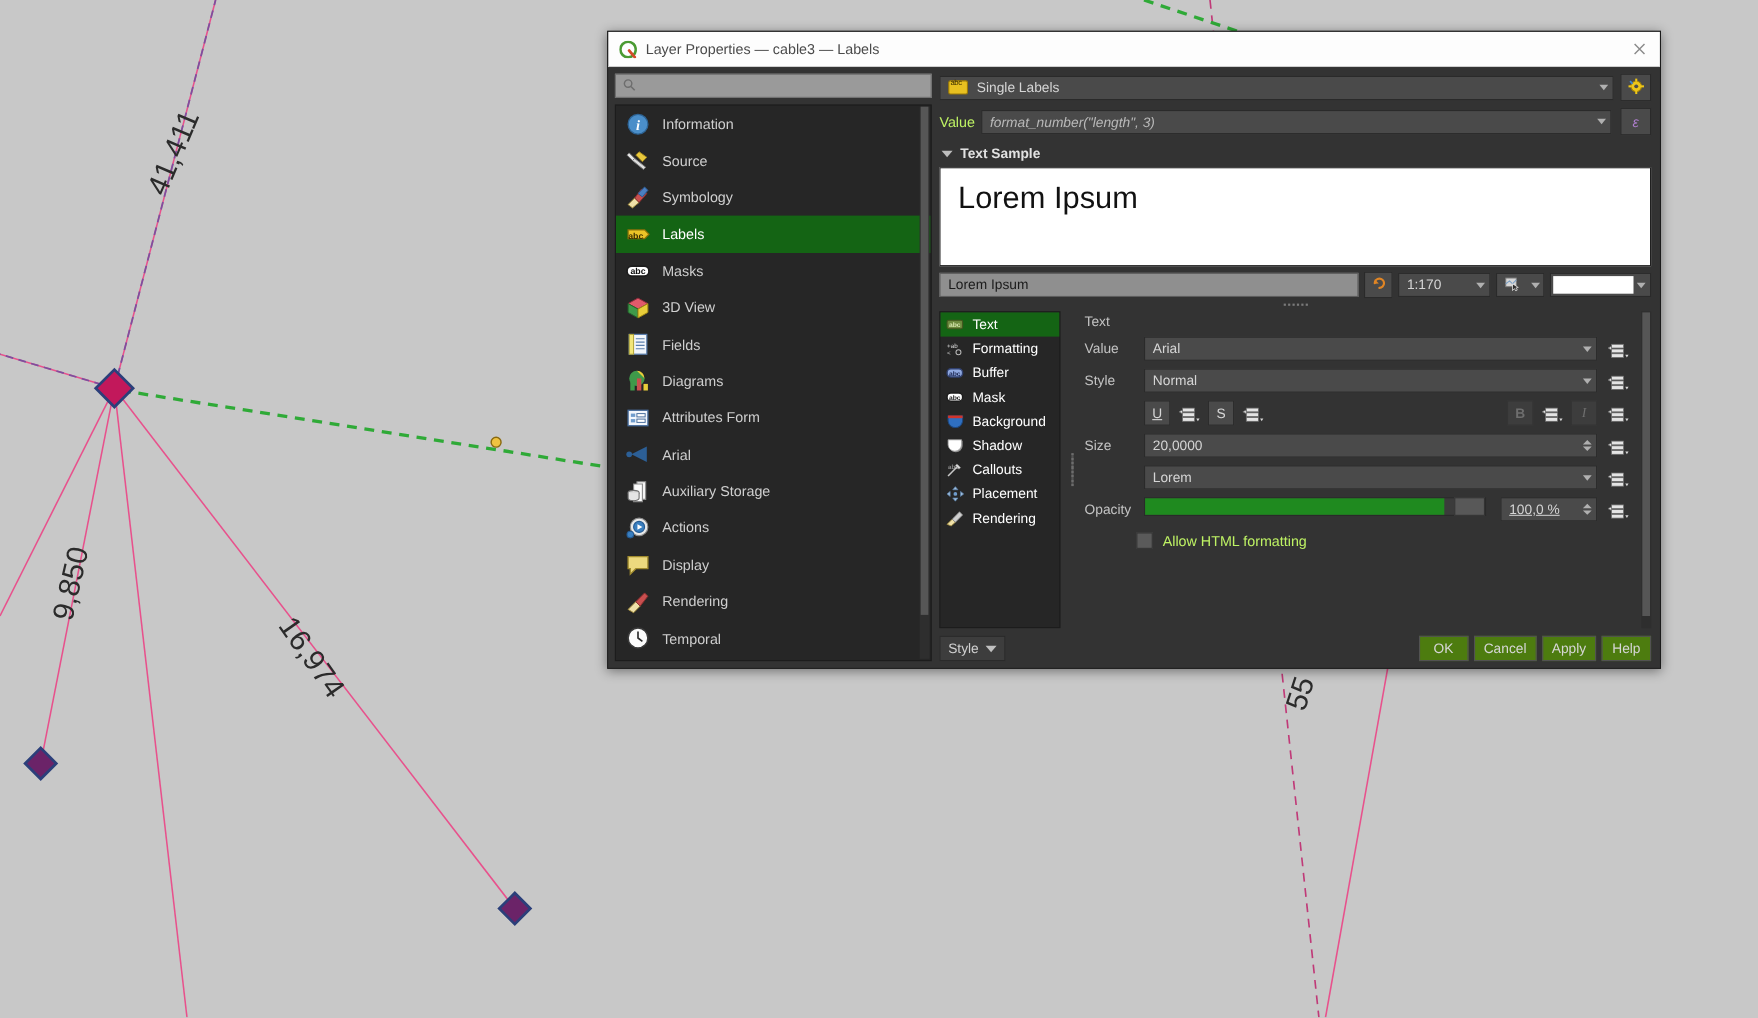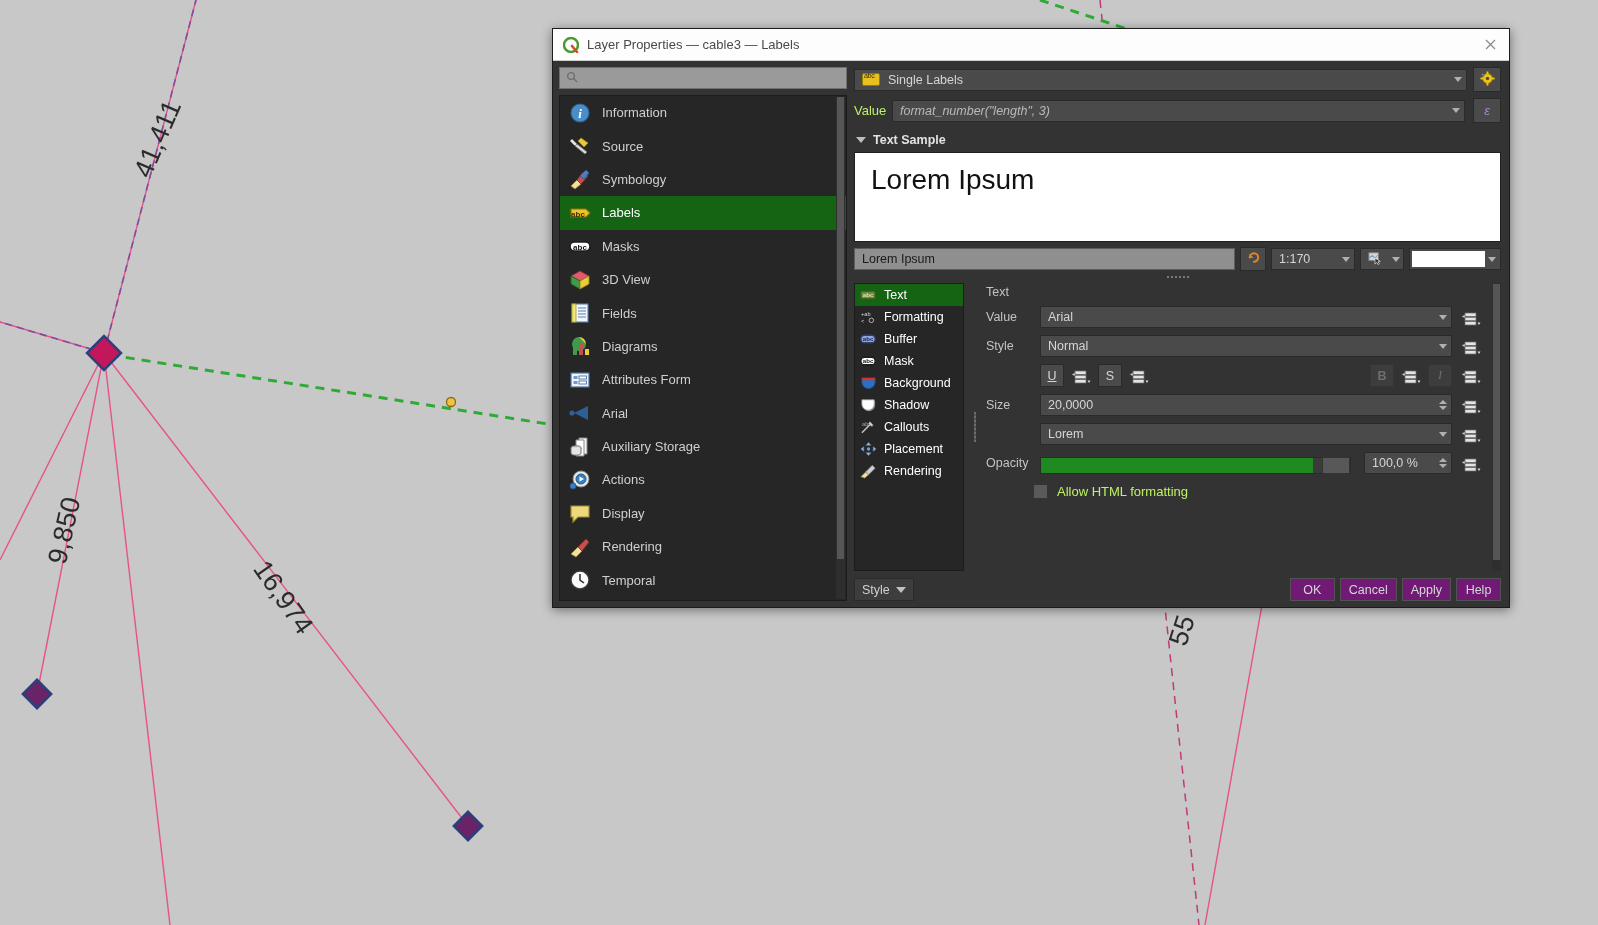--- a/index.html
+++ b/index.html
@@ -213,21 +213,21 @@
     display: flex; align-items: flex-end; justify-content: center;
   }
   .stylebtns { display: flex; align-items: center; gap: 6px; width: 100%; }
   .sqbtn {
     width: 22px; height: 21px; background: #4a4a4a; border: 1px solid #2a2a2a;
     display: flex; align-items: center; justify-content: center;
     font-size: 12.5px; color: #d6d6d6;
   }
   .sqbtn.off { color: #6e6e6e; background: #3d3d3d; border-color: #343434; }
   .color-combo .csw { flex: 1; height: 14px; background: #2d2d2d; border: 1px solid #1d1d1d; }
-  .opacity-row { display: flex; align-items: flex-end; gap: 13px; }
+  .opacity-row { display: flex; align-items: flex-start; gap: 13px; text-decoration: underline; }
   .slider { flex: 1; height: 15px; background: #3b3b3b; border: 1px solid #2a2a2a;
             position: relative; display: flex; align-items: center; }
   .slider .fill { position: absolute; left: 0; top: 0; bottom: 0; background: #1f8a1f; }
   .slider .knob { position: absolute; right: 0; top: -1px; bottom: -1px; width: 26px;
                   background: #585858; border: 1px solid #333; }
   .opv { width: 88px; }
   .chkrow { display: flex; align-items: center; gap: 9px; margin-top: 3px; }
   .chkbox { width: 13px; height: 13px; background: #5a5a5a; border: 1px solid #333; }
 
   .right-scroll { width: 9px; background: #2e2e2e; margin-left: 2px; position: relative;
@@ -236,21 +236,21 @@
                     background: #565656; }
 
   
   .bottombar { display: flex; align-items: center; margin-top: 7px; gap: 5px; }
   .stylebtn {
     height: 21px; background: #3d3d3d; border: 1px solid #2a2a2a;
     padding: 0 7px; display: flex; align-items: center; gap: 6px;
     color: #d0d0d0; font-size: 12.5px;
   }
   .btn {
-    height: 21px; min-width: 27px; padding: 0 8px; background: #701a75;
+    height: 21px; min-width: 27px; padding: 0 8px; background: #4d7c0f;
     border: 1px solid #525252; display: flex; align-items: center;
     justify-content: center; color: #d6d6d6; font-size: 12.5px;
   }
   .spacer { flex: 1; }
 </style>
 </head>
 <body>
 
 <div id="map-canvas">
   <svg width="1598" height="925" xmlns="http://www.w3.org/2000/svg">

